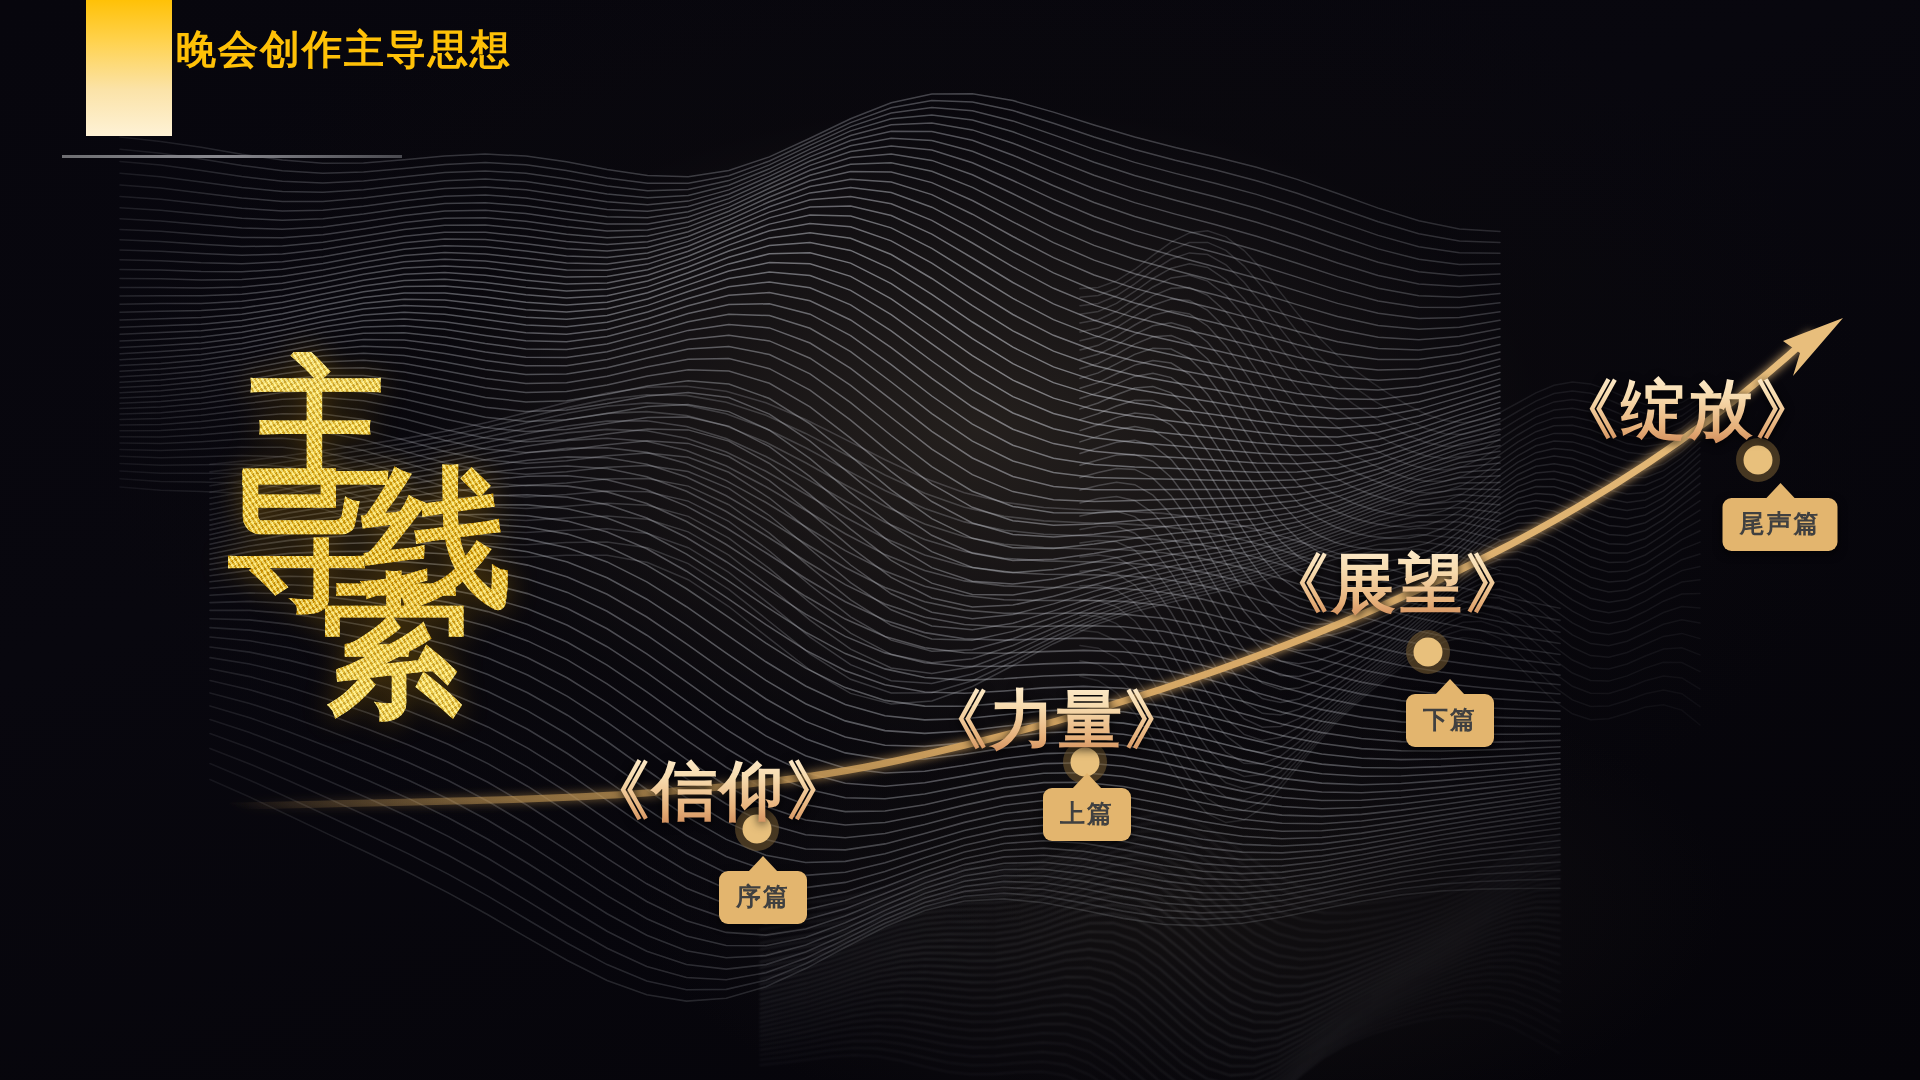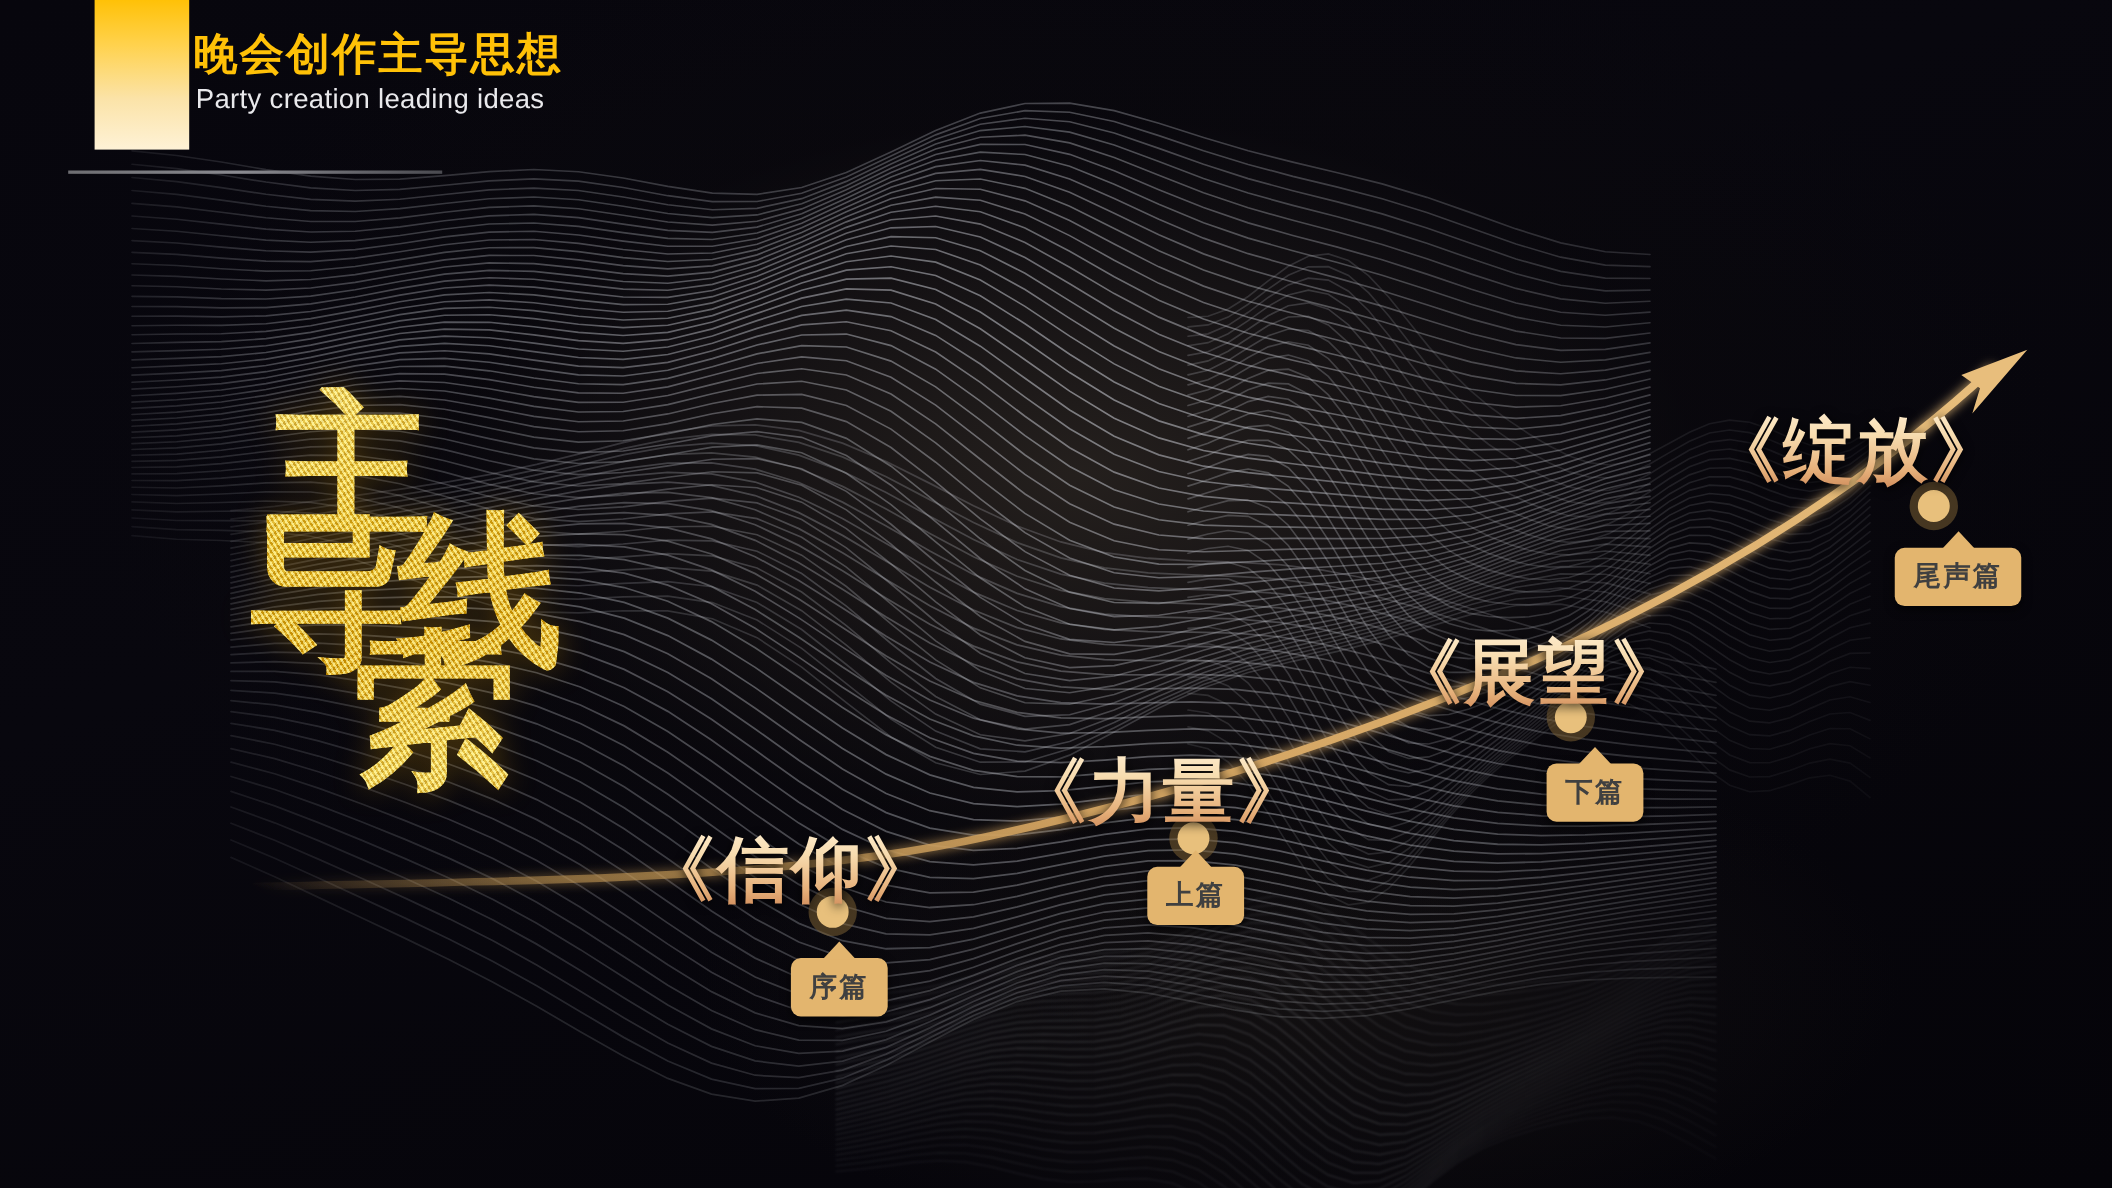--- a/index.html
+++ b/index.html
@@ -314,21 +314,20 @@
           <path d="M 1080.0 660.8 L 1098.2 664.4 L 1116.5 675.3 L 1134.7 694.4 L 1152.9 720.3 L 1171.2 749.6 L 1189.4 777.3 L 1207.6 798.7 L 1225.9 810.3 L 1244.1 810.6 L 1262.4 800.7 L 1280.6 783.5 L 1298.8 762.4 L 1317.1 740.8 L 1335.3 720.7 L 1353.5 703.1 L 1371.8 687.4 L 1390.0 672.7 L 1408.2 658.6 L 1426.5 645.7 L 1444.7 635.3 L 1462.9 629.6 L 1481.2 630.3 L 1499.4 638.2 L 1517.6 652.3 L 1535.9 669.7 L 1554.1 686.8 L 1572.4 699.9 L 1590.6 706.4 L 1608.8 706.0 L 1627.1 700.5 L 1645.3 693.7 L 1663.5 690.1 L 1681.8 693.7 L 1700.0 706.7 " stroke="#cfd2da" stroke-opacity="0.203" stroke-width="1.5"></path>
           <path d="M 1080.0 676.3 L 1098.2 680.7 L 1116.5 692.7 L 1134.7 712.7 L 1152.9 739.2 L 1171.2 768.1 L 1189.4 794.5 L 1207.6 813.8 L 1225.9 822.6 L 1244.1 820.1 L 1262.4 807.7 L 1280.6 788.3 L 1298.8 765.8 L 1317.1 743.4 L 1335.3 723.2 L 1353.5 705.6 L 1371.8 690.1 L 1390.0 675.9 L 1408.2 662.5 L 1426.5 650.5 L 1444.7 641.5 L 1462.9 637.5 L 1481.2 640.1 L 1499.4 649.8 L 1517.6 665.3 L 1535.9 683.6 L 1554.1 701.0 L 1572.4 713.8 L 1590.6 719.8 L 1608.8 718.8 L 1627.1 713.3 L 1645.3 707.1 L 1663.5 704.8 L 1681.8 710.1 L 1700.0 725.0 " stroke="#cfd2da" stroke-opacity="0.189" stroke-width="1.5"></path>
         </g>
     </g>
   </svg>
 
   <div class="hdr">
     <div class="hdr-bar"></div>
     <div class="hdr-line"></div>
     <div class="hdr-cn">晚会创作主导思想</div>
-    <div class="hdr-en">Party creation leading ideas</div>
   </div>
 
   <div class="calli">
     <span class="r1">主</span>
     <span class="r2">导线</span>
     <span class="r3">索</span>
   </div>
 
   <svg class="tl-svg" viewBox="0 0 1920 1080" preserveAspectRatio="none" aria-hidden="true">
     <defs>
@@ -375,21 +374,21 @@
   <div id="milestones">
       <div class="ms">
         <div class="ms-title" style="left: 747px; top: 741px; transform: translateX(-50%) translate(-28px, 6px);">《信仰》</div>
         <div class="ms-badge" style="left: 765px; top: 871px; transform: translateX(-50%) translate(-2px, 0px);">序篇</div>
       </div>
       <div class="ms">
         <div class="ms-title" style="left: 1067px; top: 674px; transform: translateX(-50%) translate(-10px, 2px);">《力量》</div>
         <div class="ms-badge" style="left: 1085px; top: 788px; transform: translateX(-50%) translate(2px, 0px);">上篇</div>
       </div>
       <div class="ms">
-        <div class="ms-title" style="left: 1428px; top: 564px; transform: translateX(-50%) translate(-30px, 4px);">《展望》</div>
+        <div class="ms-title" style="left: 1428px; top: 536px; transform: translateX(-50%) translate(-30px, 4px);">《展望》</div>
         <div class="ms-badge" style="left: 1444px; top: 694px; transform: translateX(-50%) translate(6px, 0px);">下篇</div>
       </div>
       <div class="ms">
         <div class="ms-title" style="left: 1758px; top: 372px; transform: translateX(-50%) translate(-70px, -6px);">《绽放》</div>
         <div class="ms-badge" style="left: 1758px; top: 502px; transform: translateX(-50%) translate(22px, -4px);">尾声篇</div>
       </div>
     </div>
 
 </div>
 

